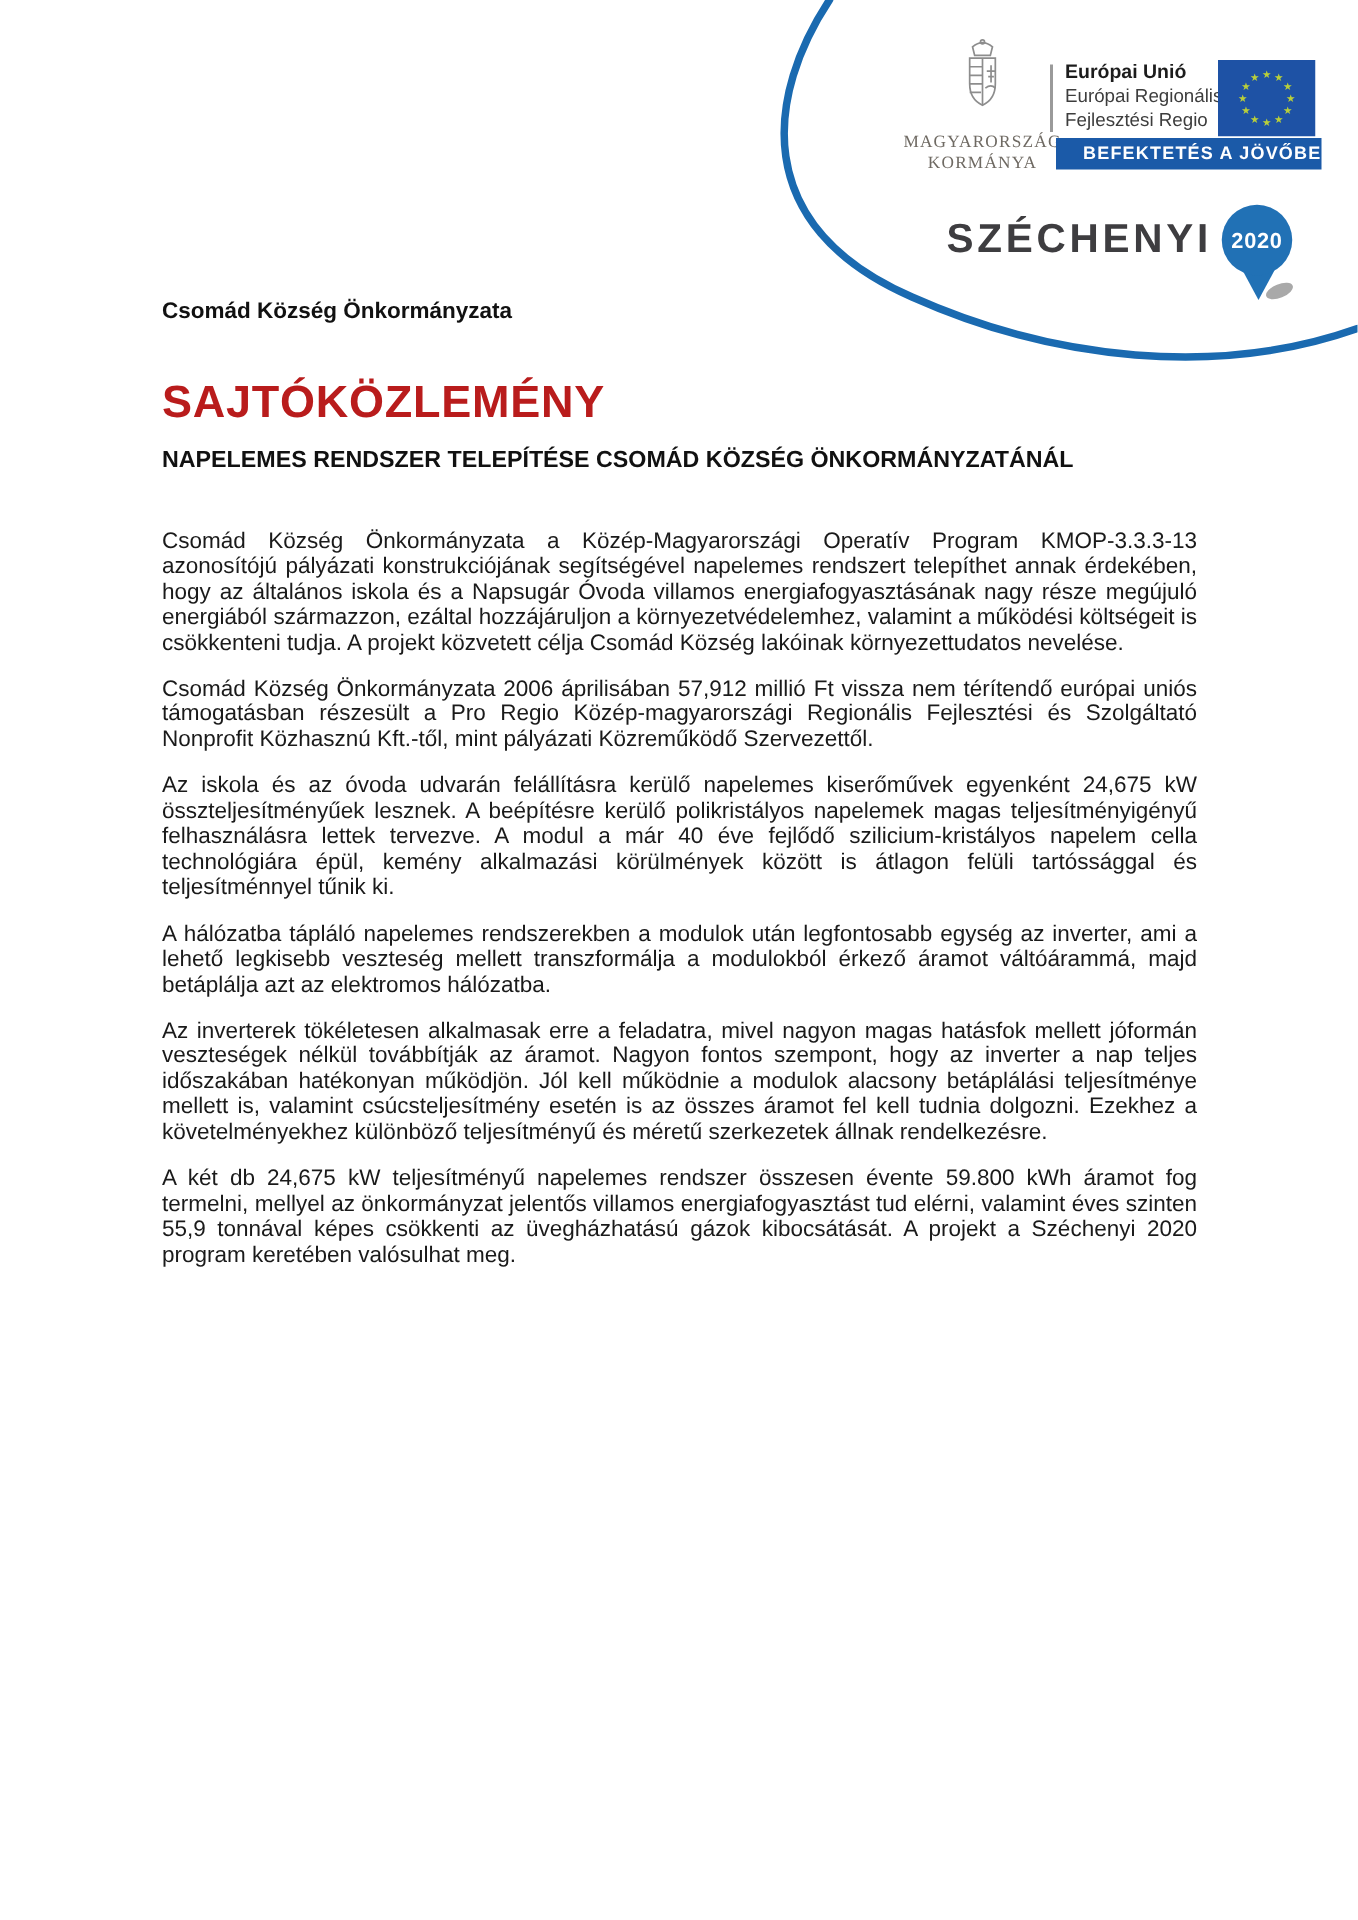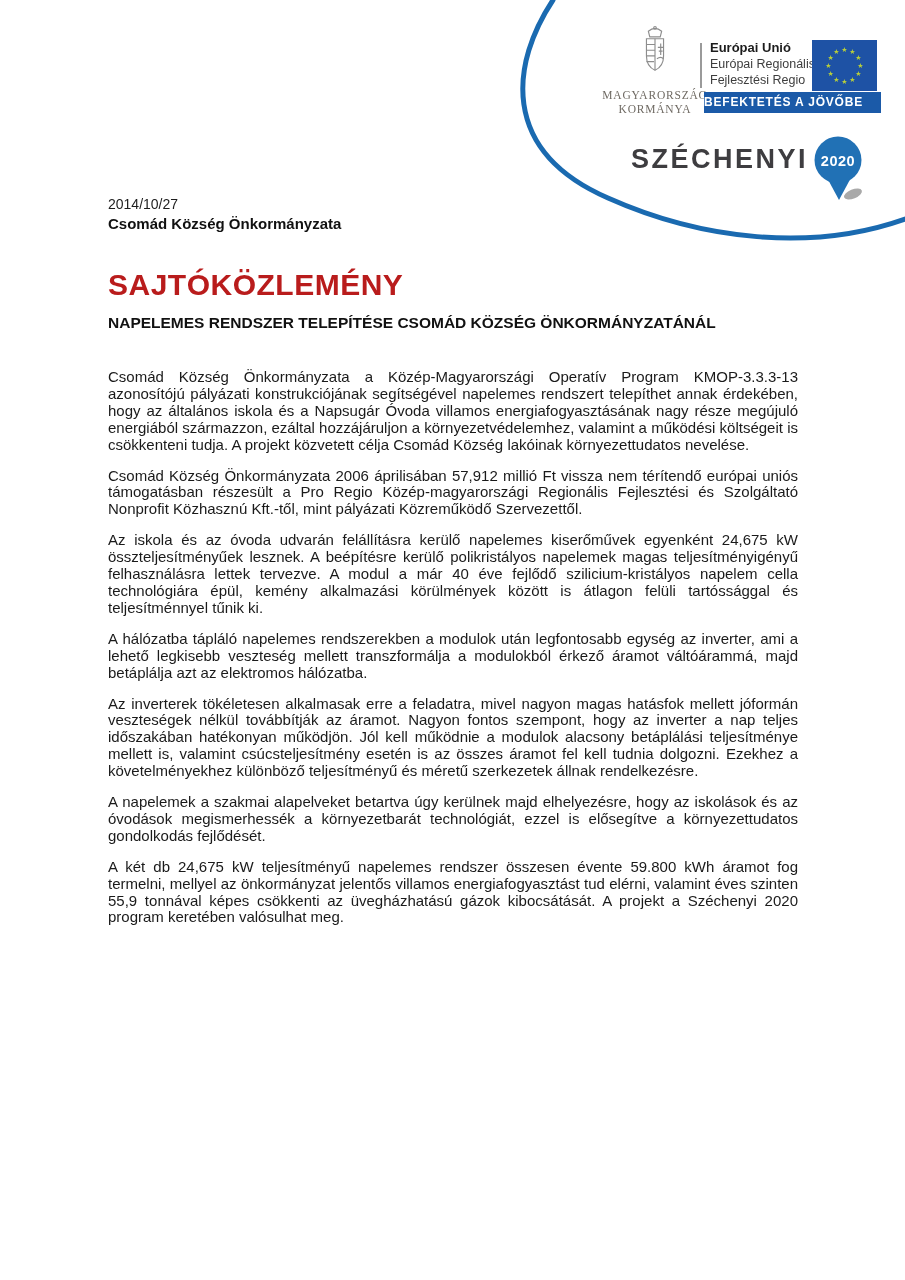--- a/index.html
+++ b/index.html
@@ -15,21 +15,21 @@
   .gov-name{
     margin-top:4px;font-family:"Liberation Serif", serif;font-size:11.5px;line-height:14px;
     color:#6f6a63;letter-spacing:0.8px;
   }
   .eu-divider{position:absolute;left:700px;top:43px;width:2px;height:45px;background:#9a9a9a;}
   .eu-text{position:absolute;left:710px;top:40px;font-size:12.5px;line-height:16px;color:#3d3d3d;}
   .eu-text .eu-title{font-weight:bold;font-size:13px;color:#1c1c1c;}
   .eu-flag{position:absolute;left:812px;top:40px;}
   .invest-banner{
     position:absolute;left:704px;top:92px;width:177px;height:21px;background:#1b5aa8;
-    color:#ffffff;font-weight:bold;font-size:12px;line-height:21px;text-align:left;
+    color:#ffffff;font-weight:bold;font-size:12px;line-height:21px;text-align:right;
     letter-spacing:0.8px;
   }
   .szechenyi{
     position:absolute;left:400px;top:144px;width:408px;text-align:right;
     font-size:27px;font-weight:bold;letter-spacing:2.5px;color:#3e3d40;white-space:nowrap;
   }
   .pin{position:absolute;left:812px;top:136px;}
   
   .doc{position:absolute;left:108px;top:196px;width:690px;}
   .date-line{font-size:14px;color:#1d1d1d;}
@@ -100,26 +100,24 @@
 
 <div class="szechenyi">SZÉCHENYI</div>
 <svg class="pin" width="58" height="70" viewBox="0 0 58 70" aria-hidden="true">
   <ellipse cx="41" cy="58" rx="9.5" ry="4.5" fill="#a9a9a9" transform="rotate(-22 41 58)"></ellipse>
   <polygon points="13,38 41,38 27,64" fill="#2171b5"></polygon>
   <circle cx="26" cy="24" r="23.5" fill="#2171b5"></circle>
   <text x="26" y="29.5" text-anchor="middle" fill="#ffffff" font-size="14.5" font-weight="bold" font-family="'Liberation Sans', sans-serif" letter-spacing="0.5">2020</text>
 </svg>
 
 <div class="doc">
-  <div class="date-line">2014/10/27</div>
   <div class="org-line">Csomád Község Önkormányzata</div>
   <h1 class="headline">SAJTÓKÖZLEMÉNY</h1>
   <div class="subheadline">NAPELEMES RENDSZER TELEPÍTÉSE CSOMÁD KÖZSÉG ÖNKORMÁNYZATÁNÁL</div>
   <div class="body-text">
     <p class="first">Csomád Község Önkormányzata a Közép-Magyarországi Operatív Program KMOP-3.3.3-13 azonosítójú pályázati konstrukciójának segítségével napelemes rendszert telepíthet annak érdekében, hogy az általános iskola és a Napsugár Óvoda villamos energiafogyasztásának nagy része megújuló energiából származzon, ezáltal hozzájáruljon a környezetvédelemhez, valamint a működési költségeit is csökkenteni tudja. A projekt közvetett célja Csomád Község lakóinak környezettudatos nevelése.</p>
     <p>Csomád Község Önkormányzata 2006 áprilisában 57,912 millió Ft vissza nem térítendő európai uniós támogatásban részesült a Pro Regio Közép-magyarországi Regionális Fejlesztési és Szolgáltató Nonprofit Közhasznú Kft.-től, mint pályázati Közreműködő Szervezettől.</p>
     <p>Az iskola és az óvoda udvarán felállításra kerülő napelemes kiserőművek egyenként 24,675 kW összteljesítményűek lesznek. A beépítésre kerülő polikristályos napelemek magas teljesítményigényű felhasználásra lettek tervezve. A modul a már 40 éve fejlődő szilicium-kristályos napelem cella technológiára épül, kemény alkalmazási körülmények között is átlagon felüli tartóssággal és teljesítménnyel tűnik ki.</p>
     <p>A hálózatba tápláló napelemes rendszerekben a modulok után legfontosabb egység az inverter, ami a lehető legkisebb veszteség mellett transzformálja a modulokból érkező áramot váltóárammá, majd betáplálja azt az elektromos hálózatba.</p>
     <p>Az inverterek tökéletesen alkalmasak erre a feladatra, mivel nagyon magas hatásfok mellett jóformán veszteségek nélkül továbbítják az áramot. Nagyon fontos szempont, hogy az inverter a nap teljes időszakában hatékonyan működjön. Jól kell működnie a modulok alacsony betáplálási teljesítménye mellett is, valamint csúcsteljesítmény esetén is az összes áramot fel kell tudnia dolgozni. Ezekhez a követelményekhez különböző teljesítményű és méretű szerkezetek állnak rendelkezésre.</p>
-    <p>A napelemek a szakmai alapelveket betartva úgy kerülnek majd elhelyezésre, hogy az iskolások és az óvodások megismerhessék a környezetbarát technológiát, ezzel is elősegítve a környezettudatos gondolkodás fejlődését.</p>
     <p>A két db 24,675 kW teljesítményű napelemes rendszer összesen évente 59.800 kWh áramot fog termelni, mellyel az önkormányzat jelentős villamos energiafogyasztást tud elérni, valamint éves szinten 55,9 tonnával képes csökkenti az üvegházhatású gázok kibocsátását. A projekt a Széchenyi 2020 program keretében valósulhat meg.</p>
   </div>
 </div>
 
 </body></html>

